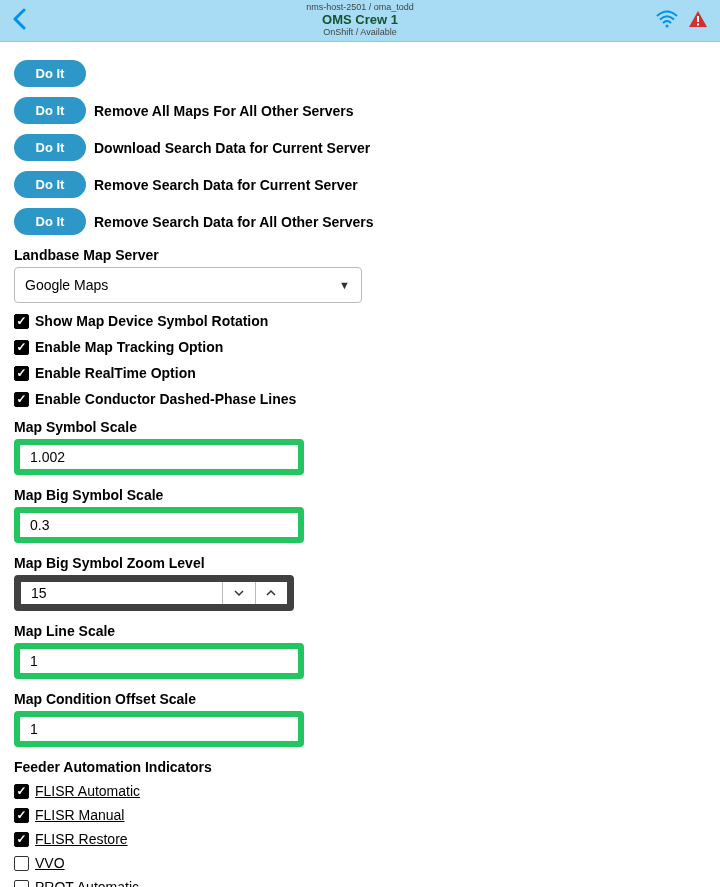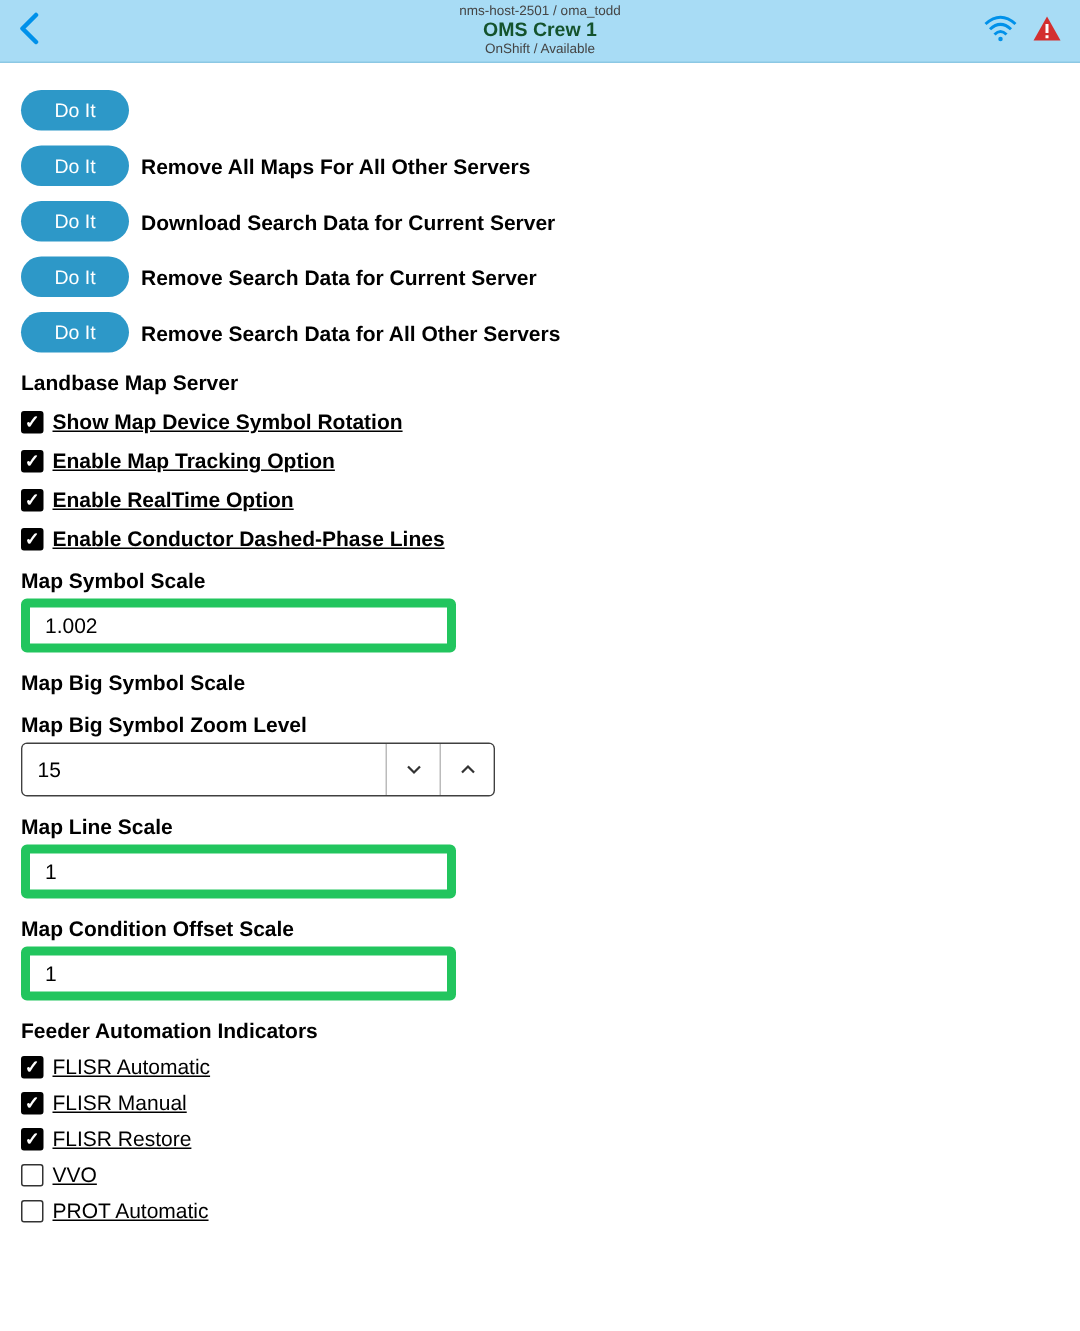--- a/index.html
+++ b/index.html
@@ -72,21 +72,21 @@
       margin: 10px 0;
     }
     .do-it-btn {
       background: #2d98c8;
       color: #fff;
       border: none;
       border-radius: 16px;
       padding: 6px 0;
       width: 72px;
       font-size: 13px;
-      font-weight: 400;
+      font-weight: 700;
       cursor: pointer;
       text-align: center;
     }
     .action-label {
       font-weight: 700;
       color: #000;
       font-size: 14px;
     }
     .section-label {
       font-weight: 700;
@@ -117,21 +117,20 @@
       transform: translateY(-50%);
       pointer-events: none;
       font-size: 11px;
       color: #333;
     }
     .checkbox-row {
       display: flex;
       align-items: center;
       gap: 6px;
       margin: 10px 0;
-      text-decoration: underline;
     }
     .checkbox {
       width: 15px;
       height: 15px;
       border: 1.5px solid #333;
       border-radius: 2px;
       display: flex;
       align-items: center;
       justify-content: center;
       cursor: pointer;
@@ -158,22 +157,22 @@
     .text-input {
       width: 290px;
       height: 36px;
       border: 6px solid #22c55e;
       border-radius: 4px;
       padding: 0 10px;
       font-size: 14px;
     }
     .stepper-wrap {
       display: flex;
-      width: 316px;
-      border: 1px solid #404040;
+      width: 280px;
+      border: 7px solid #404040;
       border-radius: 4px;
       height: 36px;
       overflow: hidden;
       justify-content: space-between;
     }
     .stepper-input {
       flex: 1;
       border: none;
       padding: 0 10px;
       font-size: 14px;
@@ -253,20 +252,24 @@
   <div class="action-row">
     <button class="do-it-btn">Do It</button>
     <span class="action-label">Remove Search Data for Current Server</span>
   </div>
   <div class="action-row">
     <button class="do-it-btn">Do It</button>
     <span class="action-label">Remove Search Data for All Other Servers</span>
   </div>
 
   <label class="section-label">Landbase Map Server</label>
+  <div class="select-wrap">
+    <input class="select-input" readonly="" value="Google Maps" style="">
+    <span class="select-arrow">▼</span>
+  </div>
 
   <div class="checkbox-row">
     <span class="checkbox checked"></span>
     <span class="checkbox-label">Show Map Device Symbol Rotation</span>
   </div>
   <div class="checkbox-row">
     <span class="checkbox checked"></span>
     <span class="checkbox-label">Enable Map Tracking Option</span>
   </div>
   <div class="checkbox-row">
@@ -278,20 +281,21 @@
     <span class="checkbox-label">Enable Conductor Dashed-Phase Lines</span>
   </div>
 
   <div class="field-block">
     <label class="section-label">Map Symbol Scale</label>
     <input class="text-input" value="1.002" style="">
   </div>
 
   <div class="field-block">
     <label class="section-label">Map Big Symbol Scale</label>
+    <input class="text-input" value="0.3" style="">
   </div>
 
   <div class="field-block">
     <label class="section-label">Map Big Symbol Zoom Level</label>
     <div class="stepper-wrap">
       <input class="stepper-input" value="15" style="">
       <button class="stepper-btn">
         <svg viewBox="0 0 12 12">
             <path d="M2 4 L6 8 L10 4" stroke="#333" stroke-width="1.5" fill="none"></path>
           </svg>

